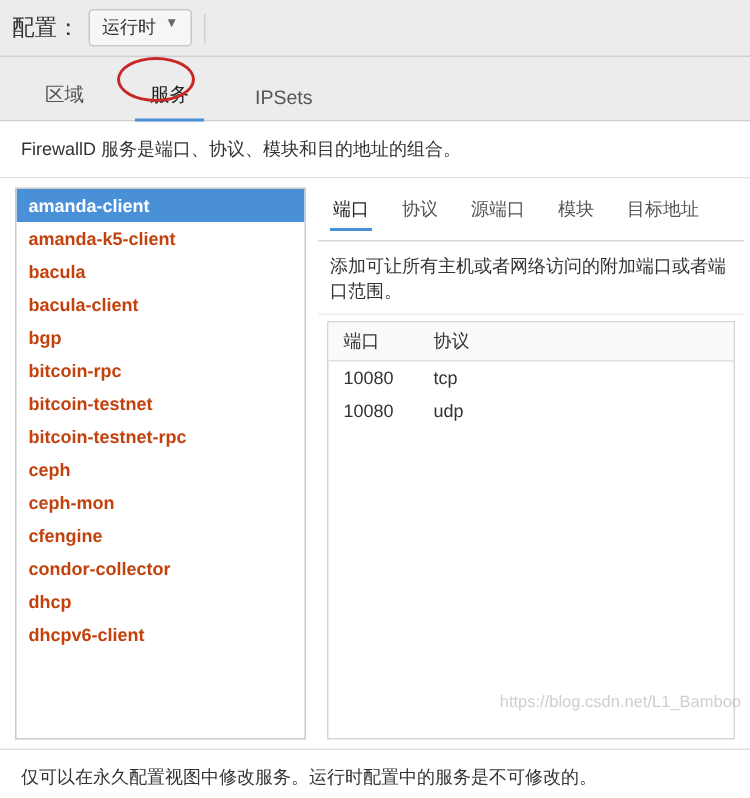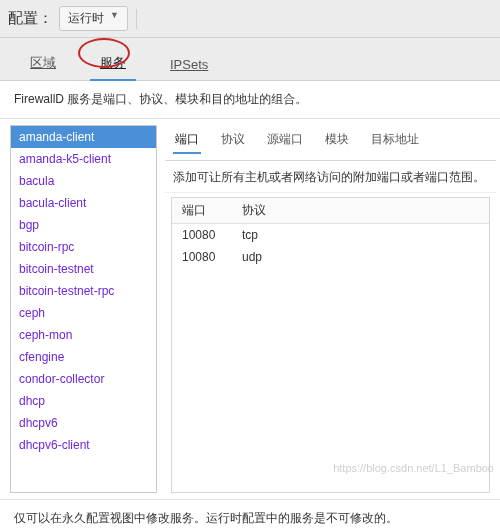--- a/index.html
+++ b/index.html
@@ -3,28 +3,28 @@
   <meta charset="utf-8">
   <style>
     * { margin: 0; padding: 0; box-sizing: border-box; font-family: "Microsoft YaHei", "PingFang SC", sans-serif; }
     body { background: #f0f0f0; font-size: 13px; color: #333; width: 500px; height: 532px; overflow: hidden; }
     .toolbar { display: flex; align-items: center; padding: 6px 8px; background: #ececec; border-bottom: 1px solid #d0d0d0; gap: 6px; }
     .toolbar-label { font-size: 15px; color: #333; }
     .dropdown { display: inline-flex; background: #f6f6f6; border: 1px solid #c8c8c8; border-radius: 3px; padding: 3px 8px; font-size: 12px; gap: 6px; cursor: pointer; }
     .dropdown .chev { font-size: 9px; color: #666; }
     .sep-btn { width: 1px; height: 20px; background: #cfcfcf; margin: 0 2px; }
     .tabs { display: flex; align-items: flex-end; padding: 10px 20px 0; gap: 24px; border-bottom: 1px solid #d0d0d0; background: #ececec; }
-    .tab { font-size: 13px; color: #555; padding: 6px 10px 8px; cursor: pointer; position: relative; text-decoration: underline; }
+    .tab { font-size: 13px; color: #555; padding: 6px 10px 8px; cursor: pointer; position: relative; }
     .tab.active { color: #222; font-weight: 500; }
     .tab.active::after { content: ""; position: absolute; left: 0; right: 0; bottom: -1px; height: 2px; background: #4a90d9; }
     .ellipse { border: 2px solid #c62828; border-radius: 50%; width: 52px; height: 30px; position: absolute; top: 38px; left: 78px; pointer-events: none; }
     .desc { padding: 10px 14px; font-size: 12px; color: #333; background: #fff; border-bottom: 1px solid #e2e2e2; }
     .content { display: flex; height: 380px; background: #fff; }
-    .service-list { width: 147px; border: 1px solid #c9c9c9; margin: 6px 4px 6px 10px; overflow-y: auto; background: #fff; }
-    .service-item { padding: 4px 8px; font-size: 12px; color: #6d28d9; cursor: pointer; white-space: nowrap; }
+    .service-list { width: 194px; border: 1px solid #c9c9c9; margin: 6px 4px 6px 10px; overflow-y: auto; background: #fff; font-weight: bold; }
+    .service-item { padding: 4px 8px; font-size: 12px; color: #c2410c; cursor: pointer; white-space: nowrap; }
     .service-item.selected { background: #4a90d9; color: #fff; }
     .detail-pane { flex: 1; display: flex; flex-direction: column; margin: 6px 4px 6px 4px; }
     .detail-tabs { display: flex; gap: 18px; padding: 4px 8px 6px; border-bottom: 1px solid #d8d8d8; }
     .detail-tab { font-size: 12px; color: #555; cursor: pointer; padding: 2px 2px 4px; }
     .detail-tab.active { color: #222; font-weight: 500; border-bottom: 2px solid #4a90d9; }
     .detail-desc { font-size: 12px; color: #333; padding: 8px 8px 6px; border-bottom: 1px solid #eee; }
     .port-table { flex: 1; border: 1px solid #d6d6d6; margin: 4px 6px 0 6px; font-size: 12px; background: #fff; overflow: auto; }
     .port-header, .port-row { display: flex; }
     .port-header { border-bottom: 1px solid #e0e0e0; background: #fafafa; }
     .port-col { padding: 4px 10px; }
@@ -65,21 +65,20 @@
       <div class="service-item">bacula-client</div>
       <div class="service-item">bgp</div>
       <div class="service-item">bitcoin-rpc</div>
       <div class="service-item">bitcoin-testnet</div>
       <div class="service-item">bitcoin-testnet-rpc</div>
       <div class="service-item">ceph</div>
       <div class="service-item">ceph-mon</div>
       <div class="service-item">cfengine</div>
       <div class="service-item">condor-collector</div>
       <div class="service-item">dhcp</div>
-      <div class="service-item">dhcpv6</div>
       <div class="service-item">dhcpv6-client</div>
     </div>
   <div class="detail-pane">
     <div class="detail-tabs" id="detail-tabs">
         <div class="detail-tab active">端口</div>
         <div class="detail-tab">协议</div>
         <div class="detail-tab">源端口</div>
         <div class="detail-tab">模块</div>
         <div class="detail-tab">目标地址</div>
       </div>

